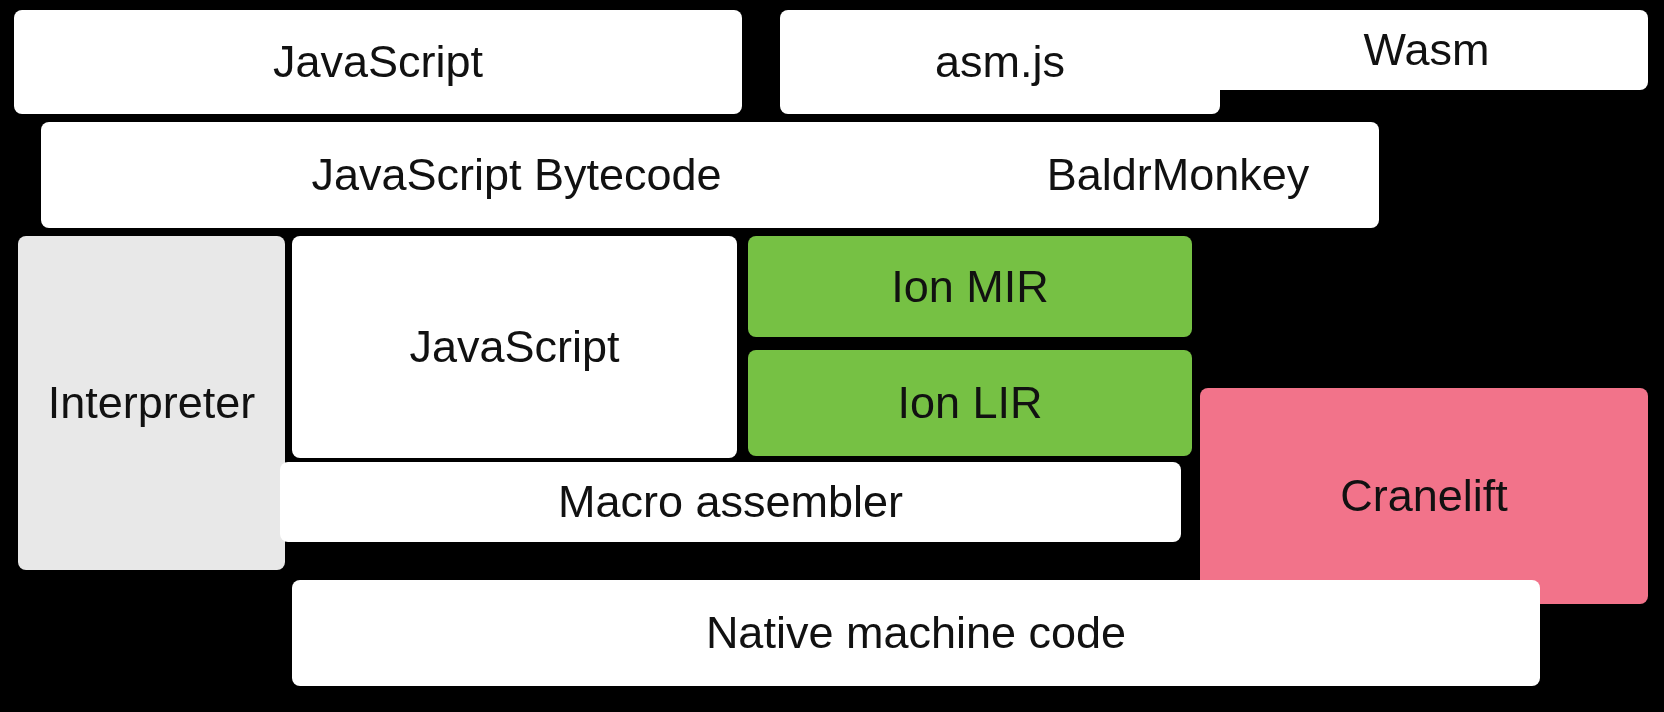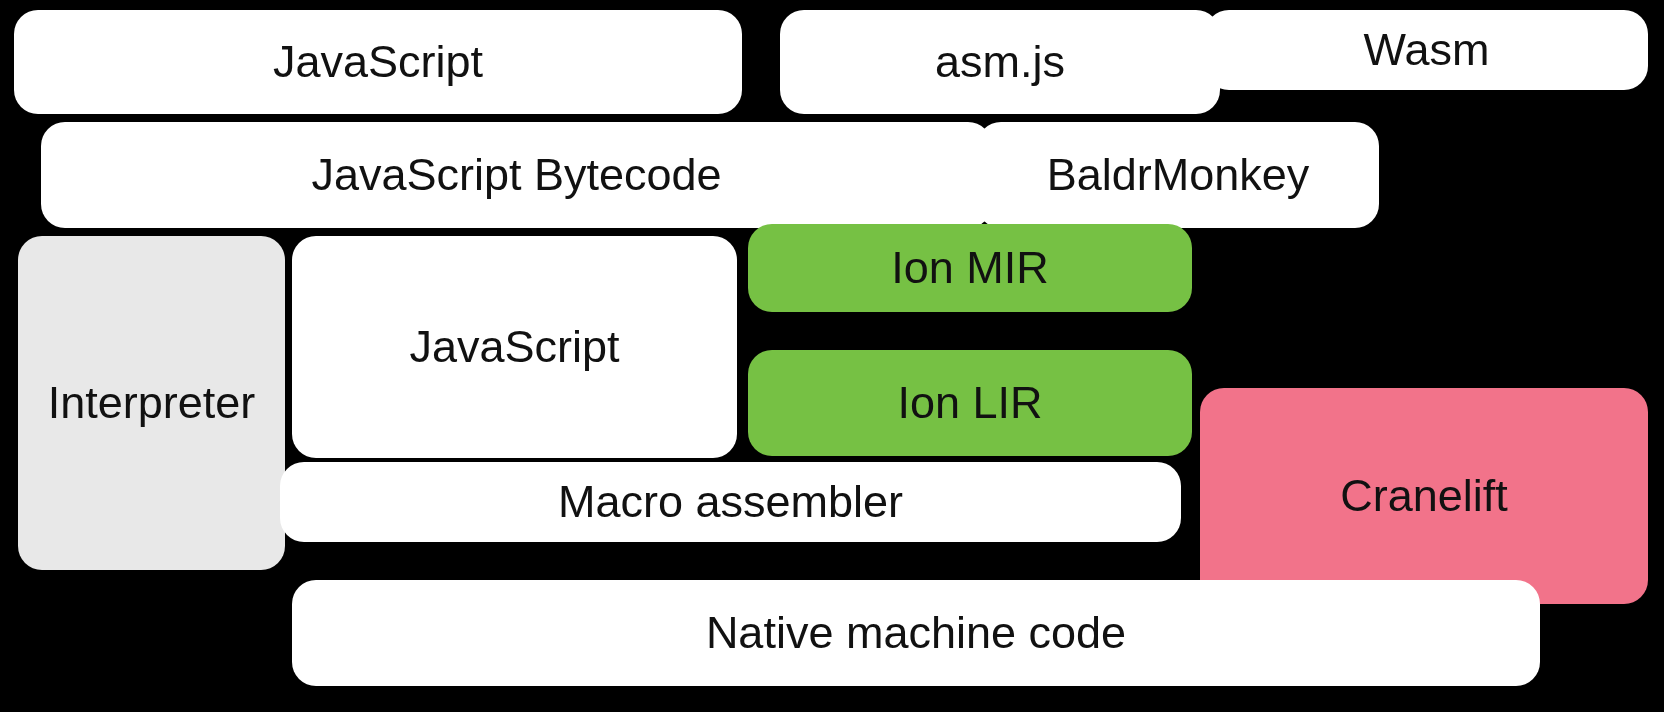--- a/index.html
+++ b/index.html
@@ -9,21 +9,21 @@
   body {
     width: 1664px;
     height: 712px;
     background: var(--background, #000);
     position: relative;
     overflow: hidden;
     font-family: "Liberation Sans", sans-serif;
   }
   .box {
     position: absolute;
-    border-radius: 24px;
+    border-radius: 8px;
     display: flex;
     align-items: center;
     justify-content: center;
     text-align: right;
     font-size: 45px;
     line-height: 1.18;
     color: var(--text, #111);
     box-sizing: border-box;
   }
   .variant-white { background: var(--box-white, #fff); }
@@ -32,21 +32,21 @@
   .variant-pink  { background: var(--box-pink, #f2738a); }
 
   
   #b-javascript      { left: 14px;   top: 10px;  width: 728px;  height: 104px; }
   #b-asmjs           { left: 752px;  top: 10px;  width: 440px;  height: 104px; margin-left: 28px; }
   #b-wasm            { left: 1205px; top: 10px;  width: 443px;  height: 80px; }
   #b-js-bytecode     { left: 14px;   top: 122px; width: 951px;  height: 106px; margin-left: 27px; }
   #b-baldrmonkey     { left: 977px;  top: 122px; width: 402px;  height: 106px; }
   #b-interpreter     { left: 18px;   top: 236px; width: 267px;  height: 334px; }
   #b-js-baseline     { left: 292px;  top: 236px; width: 445px;  height: 222px; }
-  #b-ion-mir         { left: 748px;  top: 224px; width: 444px;  height: 88px; }
+  #b-ion-mir         { left: 748px;  top: 236px; width: 444px;  height: 101px; }
   #b-ion-lir         { left: 748px;  top: 350px; width: 444px;  height: 106px; }
   #b-cranelift       { left: 1200px; top: 352px; width: 448px;  height: 216px; margin-top: 36px; }
   #b-macro-assembler { left: 280px;  top: 462px; width: 901px;  height: 80px; }
   #b-native-code     { left: 292px;  top: 580px; width: 1248px; height: 106px; }
 </style>
 </head>
 <body style="background: rgb(0, 0, 0);">
 
 <div id="b-javascript" class="box variant-white">
   <span>JavaScript</span>

